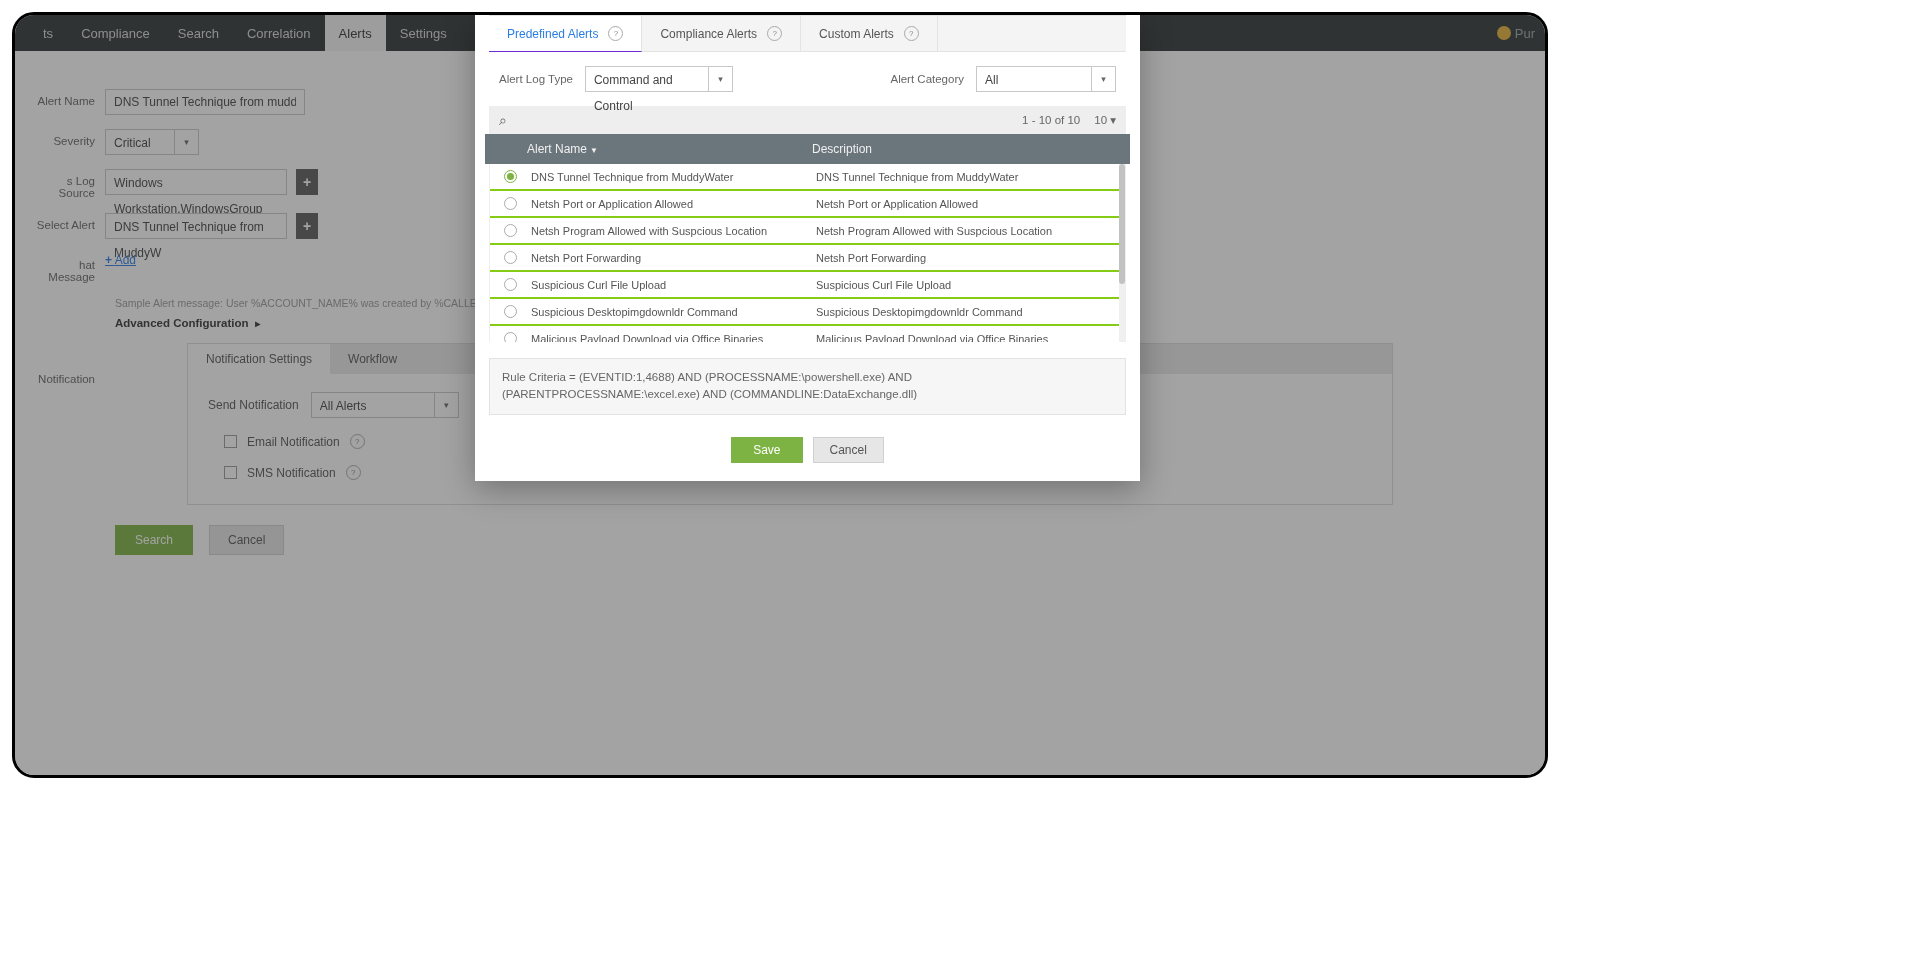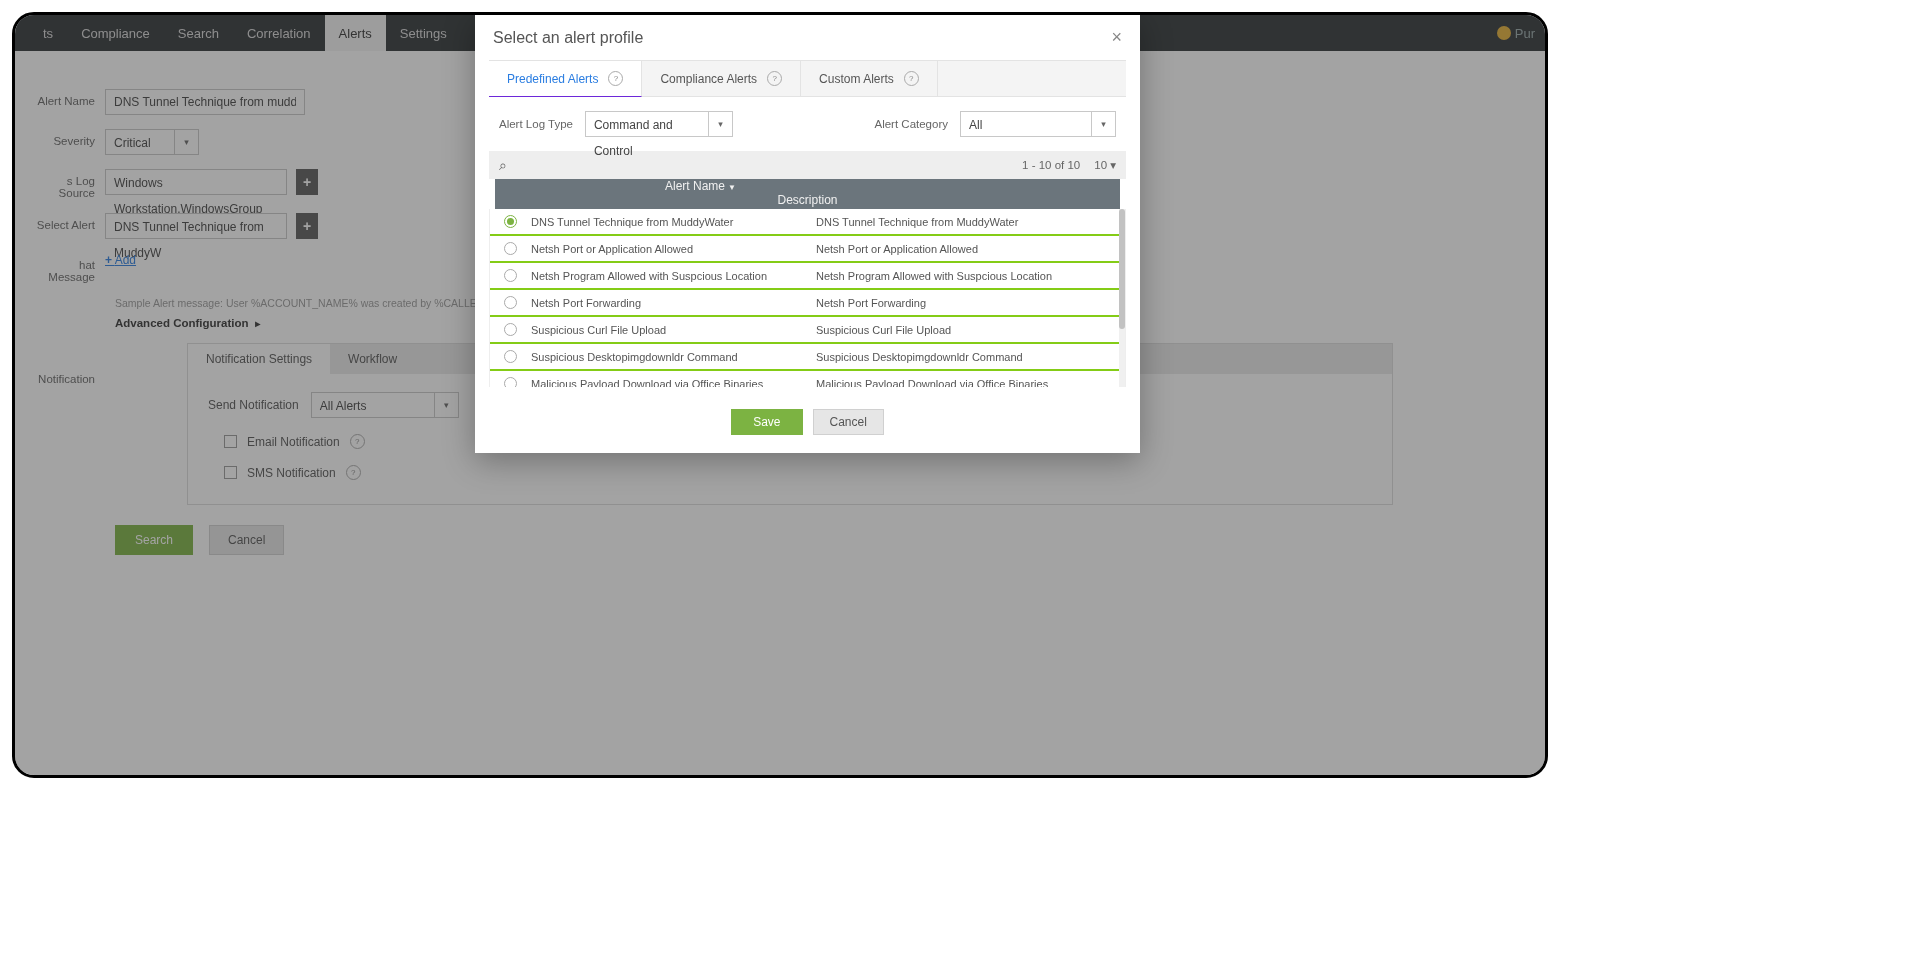--- a/index.html
+++ b/index.html
@@ -261,28 +261,27 @@
     height: 28px;
     display: flex;
     align-items: center;
     padding: 0 10px;
     font-size: 11.5px;
     color: #666;
   }
   .table-top .search-icon { font-size: 14px; }
   .table-top .right { margin-left: auto; display: flex; align-items: center; gap: 14px; }
   .table-head {
-    margin: 0 20px;
+    margin: 0 10px;
     background: #6b757c;
     color: #f0f0f0;
     height: 30px;
     display: flex;
     align-items: center;
     font-size: 12px;
-    flex-direction: column;
   }
   .th-radio { width: 42px; }
   .th-name { width: 285px; padding-left: 0; }
   .th-desc { flex: 1; }
   .table-body {
     margin: 0 14px;
     border-left: 1px solid #eee;
     border-right: 1px solid #eee;
     max-height: 178px;
     overflow: hidden;
@@ -434,24 +433,20 @@
 
     <div class="action-btns">
       <button class="btn-primary">Search</button>
       <button class="btn-secondary">Cancel</button>
     </div>
   </div>
 
   <div class="bg-dim"></div>
 
   <div class="modal">
-    <div class="modal-header">
-      <div class="modal-title">Select an alert profile</div>
-      <div class="close-x">×</div>
-    </div>
 
     <div class="modal-tabs">
       <div class="modal-tab active">
         <span>Predefined Alerts</span>
         <span class="help-circle" style="margin-left:4px">?</span>
       </div>
       <div class="modal-tab">
         <span>Compliance Alerts</span>
         <span class="help-circle" style="margin-left:4px">?</span>
       </div>
@@ -463,21 +458,21 @@
 
     <div class="modal-filters">
       <span class="filter-label">Alert Log Type</span>
       <div class="select-wrap">
         <div class="text-input" style="width:124px">Command and Control</div>
         <div class="select-caret">▾</div>
       </div>
       <div style="flex:1"></div>
       <span class="filter-label">Alert Category</span>
       <div class="select-wrap">
-        <div class="text-input" style="width:132px">All</div>
+        <div class="text-input" style="width:116px">All</div>
         <div class="select-caret">▾</div>
       </div>
     </div>
 
     <div class="table-top">
       <span class="search-icon">⌕</span>
       <div class="right">
         <span>1 - 10 of 10</span>
         <span>
           <span>10</span> ▾
@@ -526,20 +521,21 @@
           <div class="cell-name">Suspicious Desktopimgdownldr Command</div>
           <div class="cell-desc">Suspicious Desktopimgdownldr Command</div>
         </div>
         <div class="row">
           <div class="radio"></div>
           <div class="cell-name">Malicious Payload Download via Office Binaries</div>
           <div class="cell-desc">Malicious Payload Download via Office Binaries</div>
         </div>
       </div>
 
+    <div class="rule-box">Rule Criteria = (EVENTID:1,4688) AND (PROCESSNAME:\powershell.exe) AND (PARENTPROCESSNAME:\excel.exe) AND (COMMANDLINE:DataExchange.dll)</div>
 
     <div class="modal-actions">
       <button class="btn-primary">Save</button>
       <button class="btn-secondary">Cancel</button>
     </div>
   </div>
 
 </div>
 
 </body></html>

